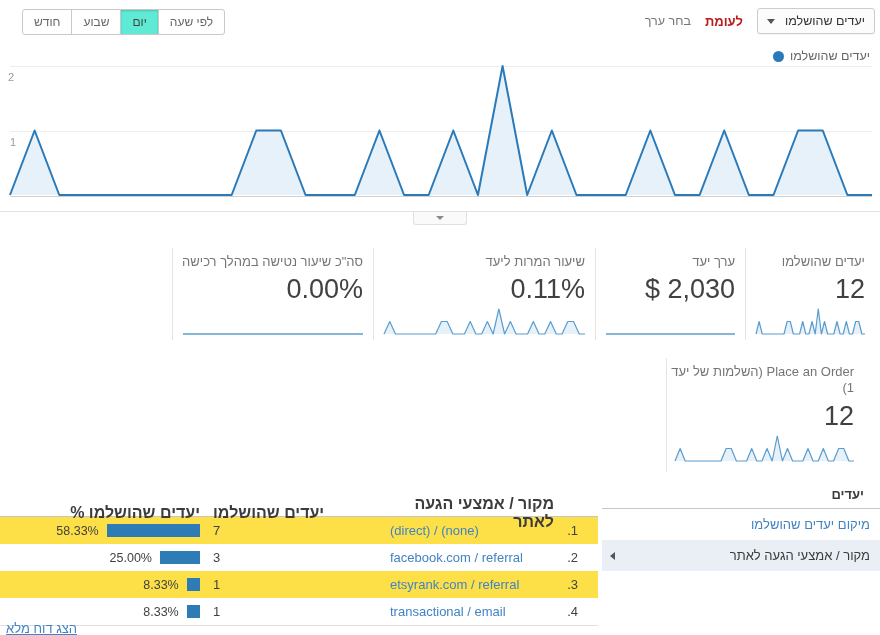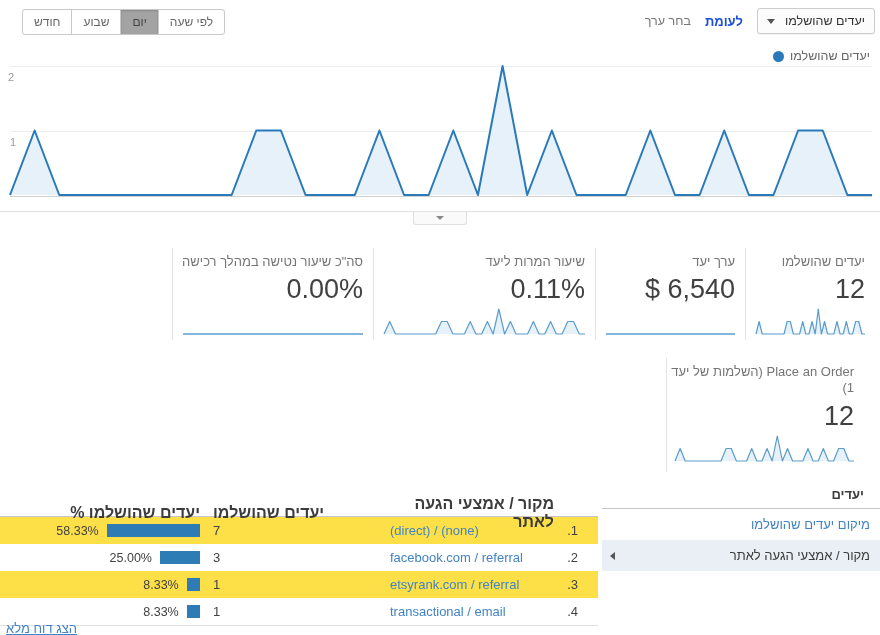--- a/index.html
+++ b/index.html
@@ -9,25 +9,25 @@
   *{margin:0;padding:0;box-sizing:border-box;}
   body{background:#fff;font-family:"Liberation Sans","DejaVu Sans",sans-serif;}
   .stage{position:relative;width:880px;height:635px;background:#fff;overflow:hidden;}
 
   
   .btn-group{position:absolute;left:10px;top:9px;display:flex;}
   .tbtn{font-size:12px;color:#666;background:#fff;border:1px solid #c9c9c9;
         padding:5px 11px;line-height:14px;margin-left:-1px;cursor:pointer;white-space:nowrap;}
   .tbtn:first-child{border-radius:3px 0 0 3px;margin-left:12px;}
   .tbtn:last-child{border-radius:0 3px 3px 0;}
-  .tbtn.active{background:#a3a3a3;box-shadow:inset 0 1px 2px rgba(0,0,0,.18);color:#444;text-align:right;}
+  .tbtn.active{background:#5eead4;box-shadow:inset 0 1px 2px rgba(0,0,0,.18);color:#444;text-align:right;}
 
   .selector{position:absolute;right:5px;top:8px;display:flex;align-items:center;gap:14px;}
   .choose{font-size:12.5px;color:#757575;cursor:pointer;}
-  .vs{font-size:13px;font-weight:bold;color:#1d4ed8;}
+  .vs{font-size:13px;font-weight:bold;color:#b91c1c;}
   .mselect{display:flex;align-items:center;gap:10px;border:1px solid #ccc;border-radius:3px;
            background:#fcfcfc;box-shadow:0 1px 1px rgba(0,0,0,.05);padding:5px 9px;cursor:pointer;}
   .mselect .txt{font-size:12.5px;color:#333;}
   .dd-arrow{width:0;height:0;border-left:4px solid transparent;border-right:4px solid transparent;
             border-top:5px solid #555;}
 
   
   .legend{position:absolute;right:10px;top:49px;display:flex;align-items:center;gap:6px;}
   .legend-dot{width:11px;height:11px;border-radius:50%;background:var(--c-series);}
   .legend-label{font-size:12.5px;color:#666;}
@@ -137,21 +137,21 @@
       <div class="card-value">12</div>
       <div class="card-spark">
           <svg viewBox="0 0 100 26" preserveAspectRatio="none">
             <polygon points="0,25 0.00,25.00 2.86,12.50 5.71,25.00 8.57,25.00 11.43,25.00 14.29,25.00 17.14,25.00 20.00,25.00 22.86,25.00 25.71,25.00 28.57,12.50 31.43,12.50 34.29,25.00 37.14,25.00 40.00,25.00 42.86,12.50 45.71,25.00 48.57,25.00 51.43,12.50 54.29,25.00 57.14,0.00 60.00,25.00 62.86,12.50 65.71,25.00 68.57,25.00 71.43,25.00 74.29,12.50 77.14,25.00 80.00,25.00 82.86,12.50 85.71,25.00 88.57,25.00 91.43,12.50 94.29,12.50 97.14,25.00 100.00,25.00 100,25" fill="#e7f1f9"></polygon>
             <polyline points="0.00,25.00 2.86,12.50 5.71,25.00 8.57,25.00 11.43,25.00 14.29,25.00 17.14,25.00 20.00,25.00 22.86,25.00 25.71,25.00 28.57,12.50 31.43,12.50 34.29,25.00 37.14,25.00 40.00,25.00 42.86,12.50 45.71,25.00 48.57,25.00 51.43,12.50 54.29,25.00 57.14,0.00 60.00,25.00 62.86,12.50 65.71,25.00 68.57,25.00 71.43,25.00 74.29,12.50 77.14,25.00 80.00,25.00 82.86,12.50 85.71,25.00 88.57,25.00 91.43,12.50 94.29,12.50 97.14,25.00 100.00,25.00" fill="none" stroke="#5b9cce" stroke-width="1.2" stroke-linejoin="round" vector-effect="non-scaling-stroke"></polyline>
           </svg>
         </div>
     </div>
     <div class="card c2">
       <div class="card-title">ערך יעד</div>
-      <div class="card-value">$ 6,540</div>
+      <div class="card-value">$ 2,030</div>
       <div class="card-spark">
           <svg viewBox="0 0 100 26" preserveAspectRatio="none">
             <polygon points="0,25 0.00,25.00 100.00,25.00 100,25" fill="#e7f1f9"></polygon>
             <polyline points="0.00,25.00 100.00,25.00" fill="none" stroke="#5b9cce" stroke-width="1.6" stroke-linejoin="round" vector-effect="non-scaling-stroke"></polyline>
           </svg>
         </div>
     </div>
     <div class="card c3">
       <div class="card-title">שיעור המרות ליעד</div>
       <div class="card-value">0.11%</div>

